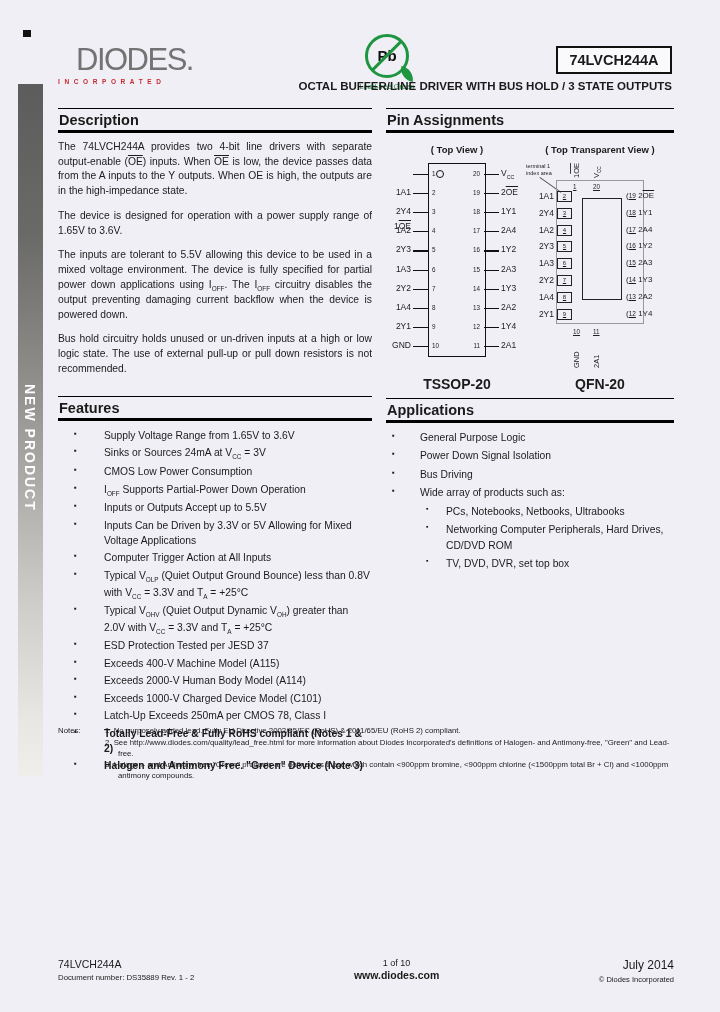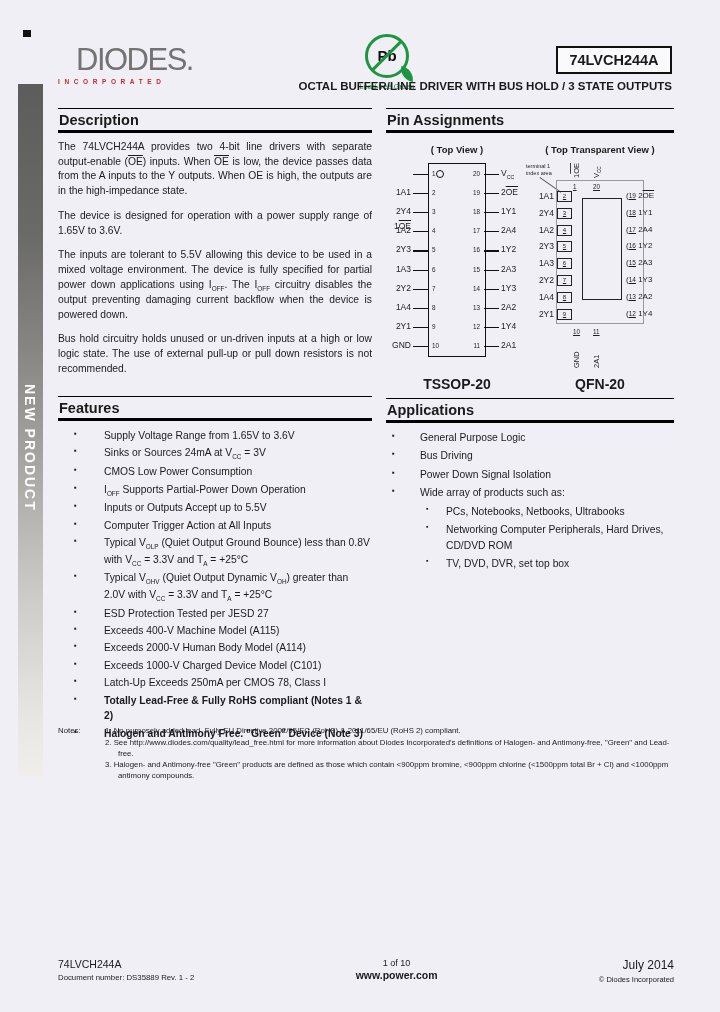--- a/index.html
+++ b/index.html
@@ -144,24 +144,25 @@
     </div>
   <div class="sec-head">
     <span>Features</span>
   </div>
   <ul class="blist" id="features-list">
       <li>Supply Voltage Range from 1.65V to 3.6V</li>
       <li>Sinks or Sources  24mA at V<sub>CC</sub> = 3V</li>
       <li>CMOS Low Power Consumption</li>
       <li>I<sub>OFF</sub> Supports Partial-Power Down Operation</li>
       <li>Inputs or Outputs Accept up to 5.5V</li>
+      <li>Inputs Can be Driven by 3.3V or 5V Allowing for Mixed Voltage Applications</li>
       <li>Computer Trigger Action at All Inputs</li>
       <li>Typical V<sub>OLP</sub> (Quiet Output Ground Bounce) less than 0.8V with V<sub>CC</sub> = 3.3V and T<sub>A</sub> = +25°C</li>
       <li>Typical V<sub>OHV</sub> (Quiet Output Dynamic V<sub>OH</sub>) greater than 2.0V with V<sub>CC</sub> = 3.3V and T<sub>A</sub> = +25°C</li>
-      <li>ESD Protection Tested per JESD 27</li>
+      <li>ESD Protection Tested per JESD 37</li>
       <li>Exceeds 400-V Machine Model (A115)</li>
       <li>Exceeds 2000-V Human Body Model (A114)</li>
       <li>Exceeds 1000-V Charged Device Model (C101)</li>
       <li>Latch-Up Exceeds 250mA per CMOS 78, Class I</li>
       <li class="bold">Totally Lead-Free &amp; Fully RoHS compliant (Notes 1 &amp; 2)</li>
       <li class="bold">Halogen and Antimony Free. "Green" Device (Note 3)</li>
     </ul>
 </section>
 
 <section class="col-right">
@@ -274,22 +275,22 @@
         <div class="pnum qnum" style="left: 67px; top: 184px;"><u>11</u></div>
         <div class="vlabel" style="left: 66px; top: 194px; height: 30px;">2A1</div>
         <div class="pkg-name">QFN-20</div>
       </div>
   </div>
   <div class="sec-head">
     <span>Applications</span>
   </div>
   <ul class="alist" id="apps-list">
       <li>General Purpose Logic</li>
+      <li>Power Down Signal Isolation</li>
       <li>Bus Driving</li>
-      <li>Power Down Signal Isolation</li>
       <li>Wide array of products such as:<ul class="slist">
           <li>PCs, Notebooks, Netbooks, Ultrabooks</li>
           <li>Networking Computer Peripherals, Hard Drives, CD/DVD ROM</li>
           <li>TV, DVD, DVR, set top box</li>
         </ul></li>
     </ul>
 </section>
 
 <div class="notes">
   <span class="notes-label">Notes:</span>
@@ -300,19 +301,19 @@
     </ol>
 </div>
 
 <div class="footer">
   <div class="f-left">
     <div class="f-part">74LVCH244A</div>
     <div class="f-doc">Document number: DS35889 Rev. 1 - 2</div>
   </div>
   <div class="f-center">
     <div class="f-page">1 of 10</div>
-    <div class="f-site">www.power.com</div>
+    <div class="f-site">www.diodes.com</div>
   </div>
   <div class="f-right">
     <div class="f-date">July 2014</div>
     <div class="f-copy">© Diodes Incorporated</div>
   </div>
 </div>
 
 </body></html>

